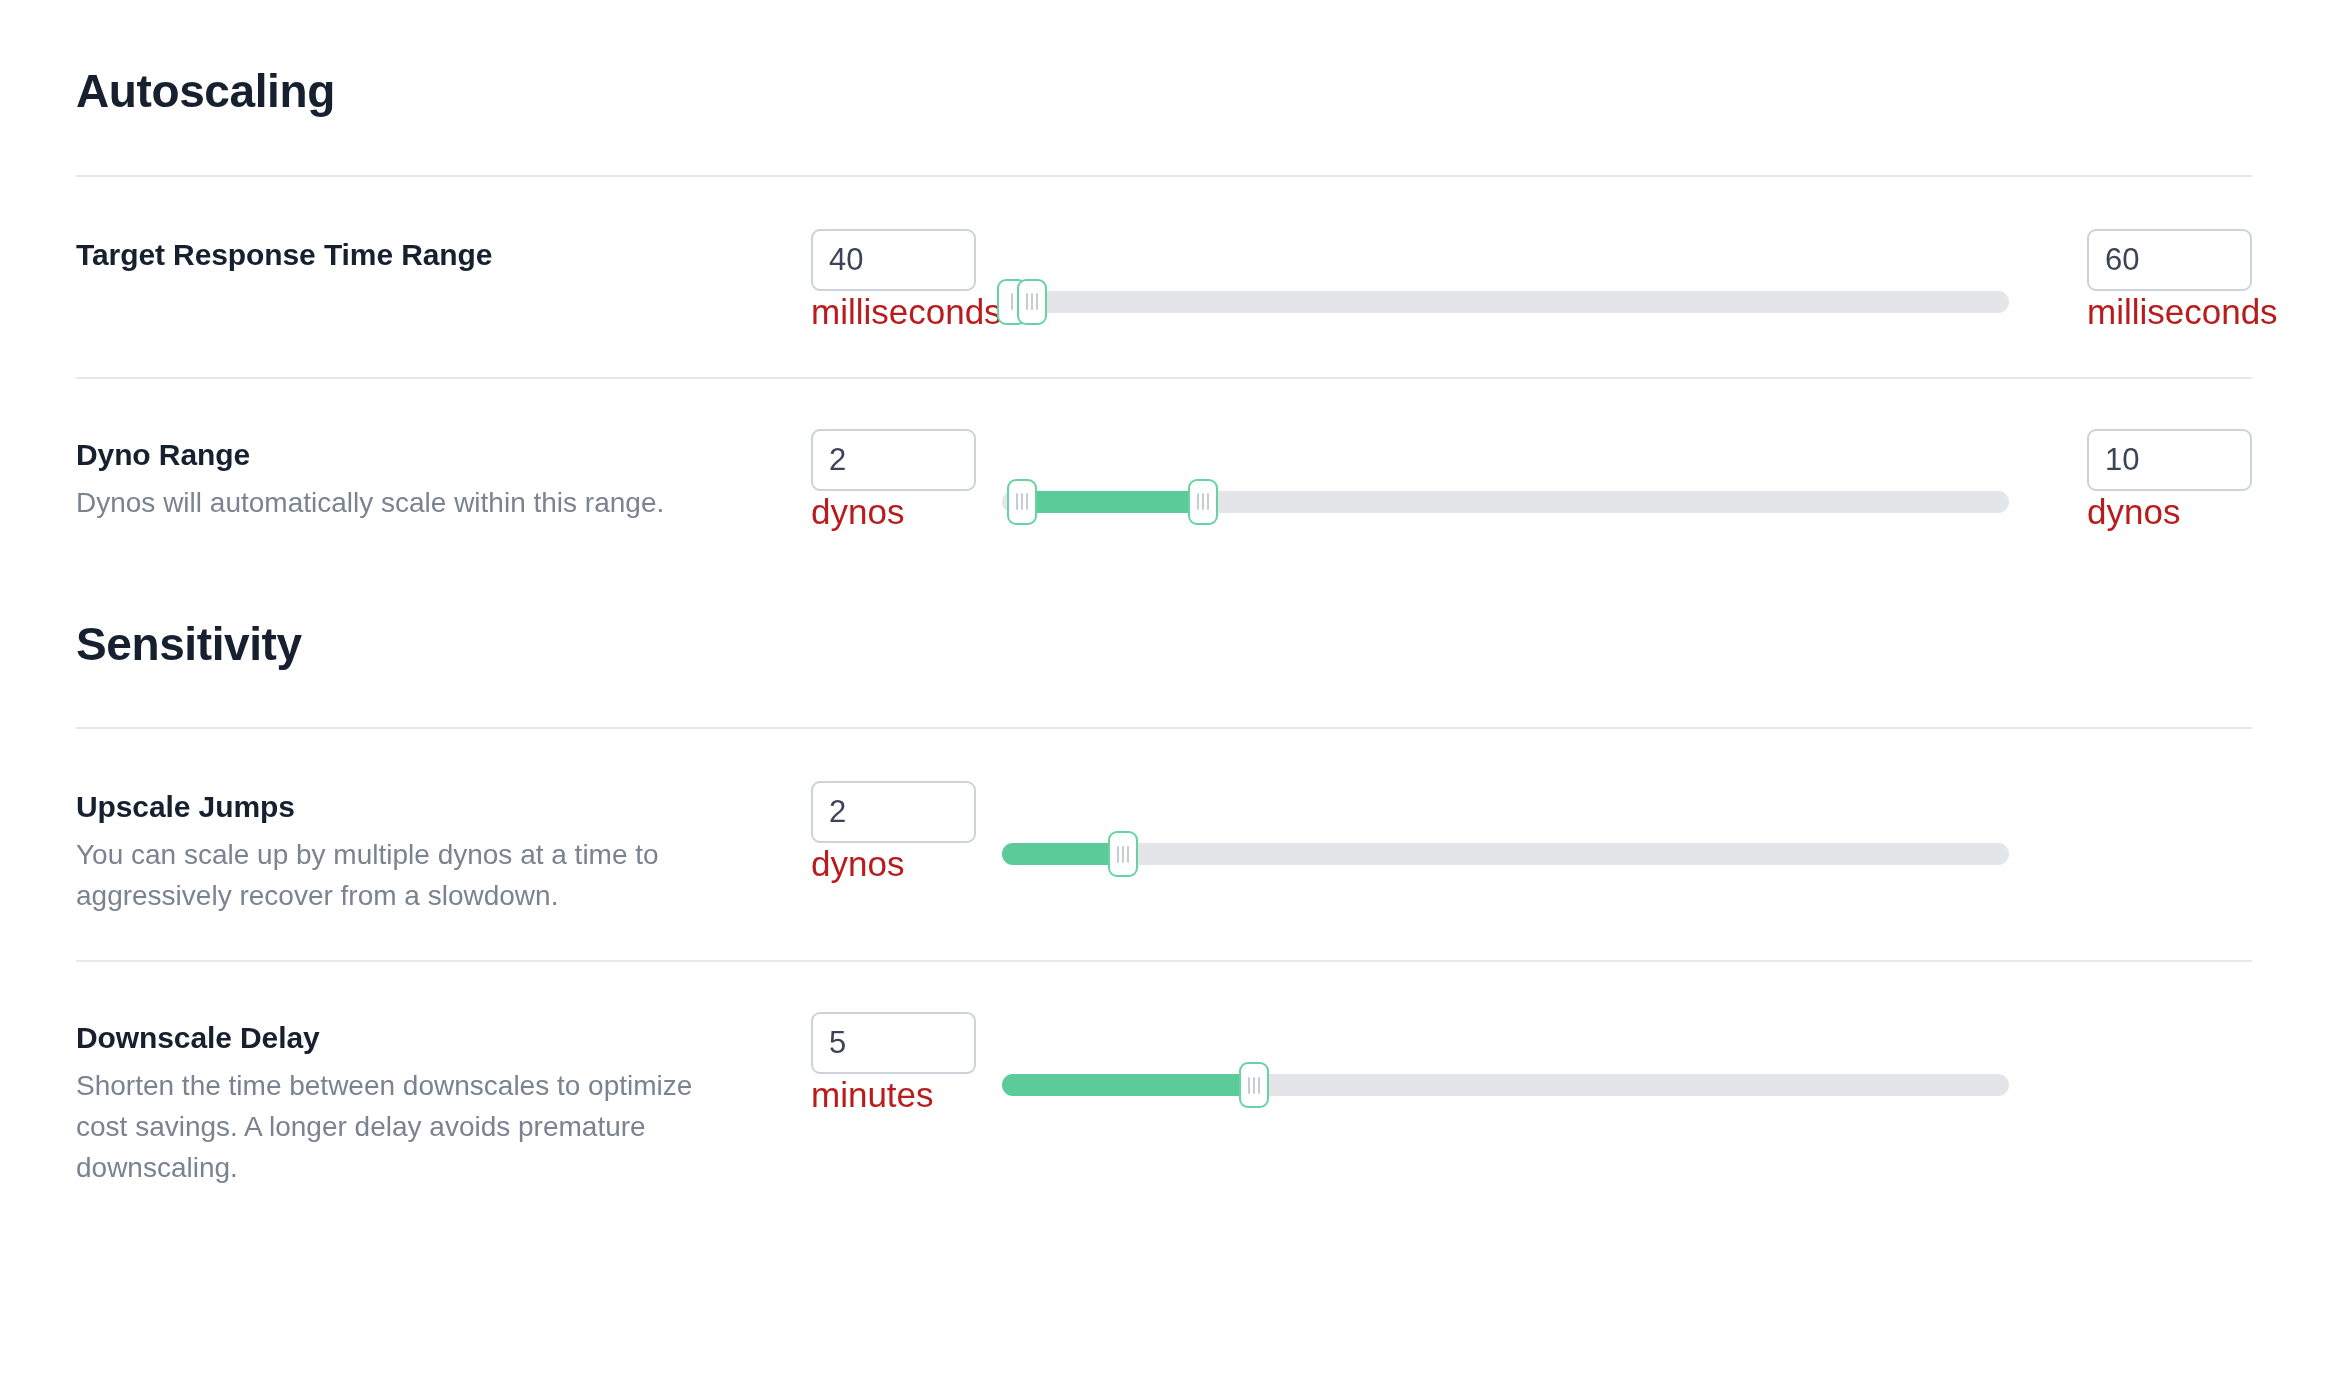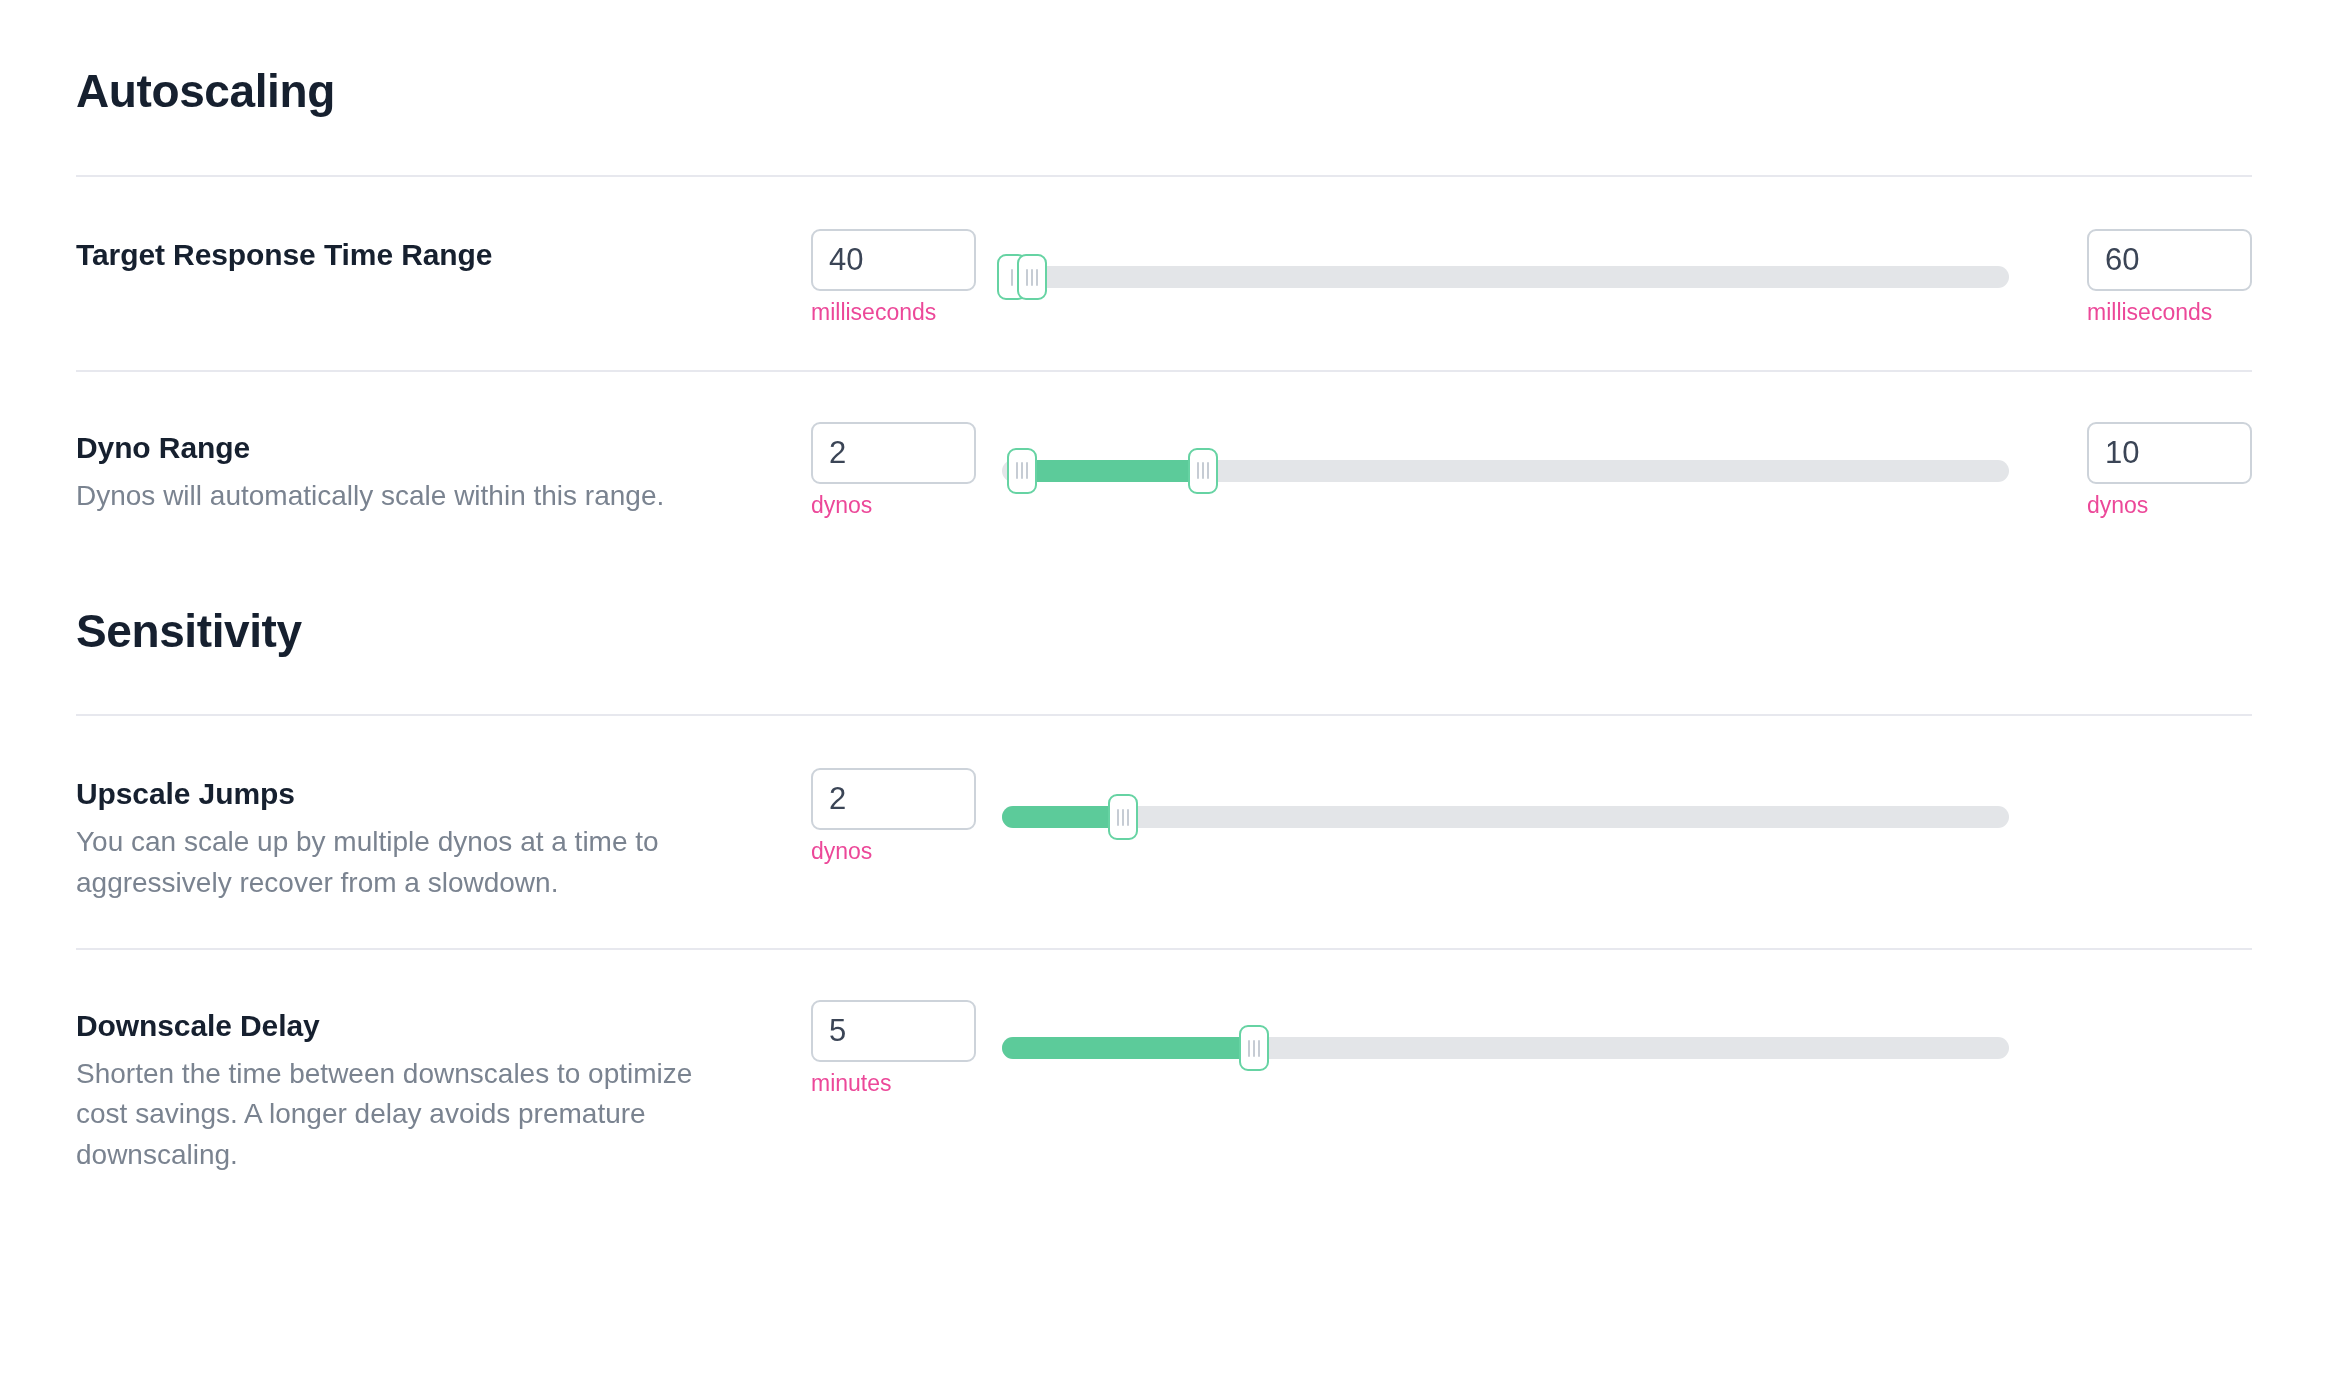--- a/index.html
+++ b/index.html
@@ -69,21 +69,21 @@
     color: #7a8390;
     line-height: 1.45;
     margin: 0;
     max-width: 640px;
   }
 
   
   .controls {
     flex: 1 1 auto;
     display: flex;
-    align-items: center;
+    align-items: flex-end;
     position: relative;
   }
 
   .field {
     width: 165px;
     flex: 0 0 165px;
   }
 
   .field.right {
     margin-left: 52px;
@@ -97,23 +97,23 @@
     background: #fff;
     font-family: "Liberation Sans", sans-serif;
     font-size: 31px;
     color: #3b4556;
     padding: 0 16px;
     outline: none;
     display: block;
   }
 
   .field-unit {
-    font-size: 23px;
-    color: #ec4899;
-    margin-top: 8px;
+    font-size: 35px;
+    color: #b91c1c;
+    margin-top: 0;
     line-height: 1.2;
     white-space: nowrap;
   }
 
   
   .slider-wrap {
     flex: 1 1 auto;
     position: relative;
     height: 62px;
     margin: 0 26px;

